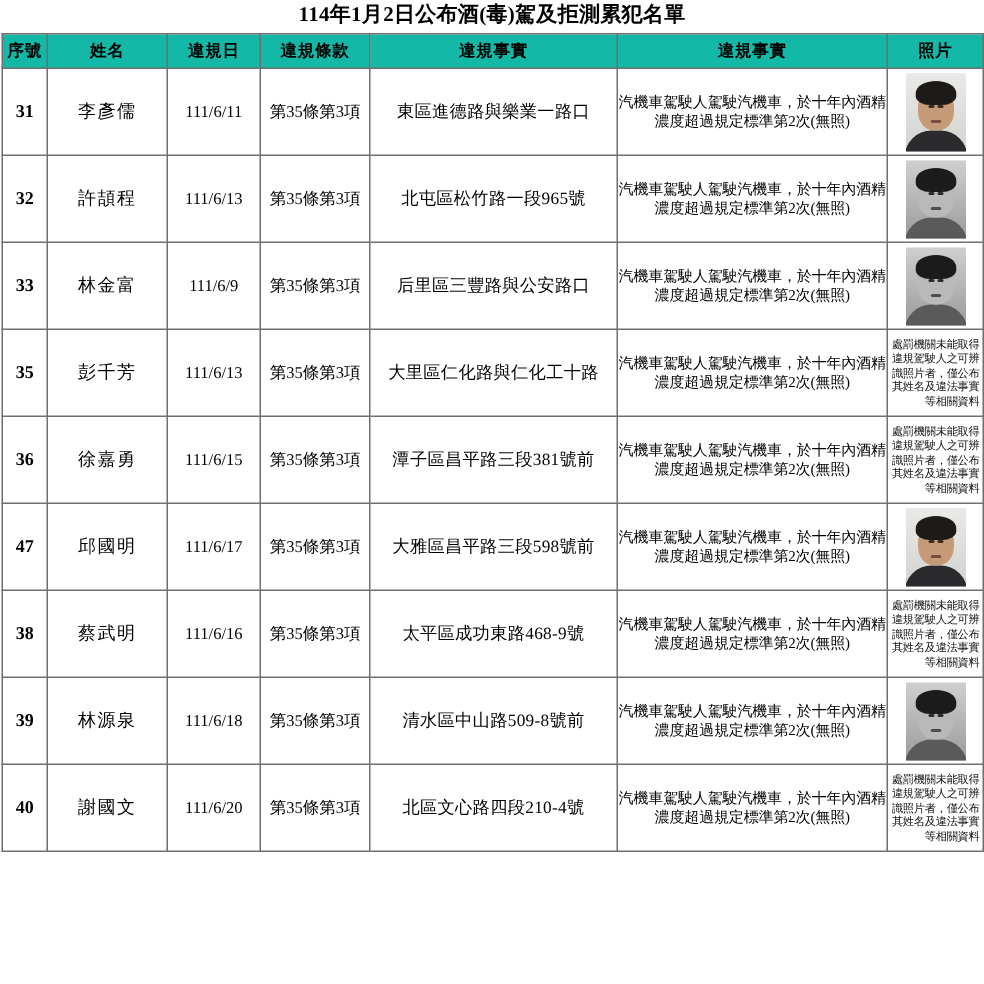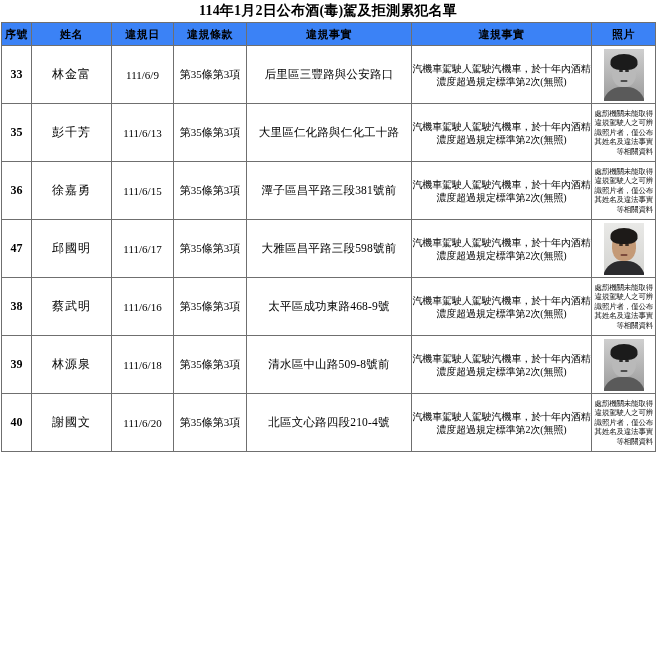--- a/index.html
+++ b/index.html
@@ -36,21 +36,21 @@
     table-layout: fixed;
   }
   table.listing th,
   table.listing td {
     border: 1px solid #6f6f6f;
     padding: 0;
     vertical-align: middle;
     text-align: center;
   }
   thead th {
-    background: #3b82f6;
+    background: #14b8a6;
     font-weight: bold;
     font-size: 11px;
     height: 22px;
     line-height: 22px;
     color: #000;
     letter-spacing: 0.5px;
   }
   
   .col-seq   { width: 30px; }
   .col-name  { width: 80px; }
@@ -203,20 +203,62 @@
         <th>姓名</th>
         <th>違規日</th>
         <th>違規條款</th>
         <th>違規事實</th>
         <th>違規事實</th>
         <th>照片</th>
       </tr>
     </thead>
     <tbody id="table-body">
         <tr>
+          <td class="seq">31</td>
+          <td class="name">李彥儒</td>
+          <td class="date">111/6/11</td>
+          <td class="law">第35條第3項</td>
+          <td class="place">東區進德路與樂業一路口</td>
+          <td class="fact">
+            <span class="fact-text">汽機車駕駛人駕駛汽機車，於十年內酒精濃度超過規定標準第2次(無照)</span>
+          </td>
+          <td class="photo">
+            <div class="mugshot">
+              <div class="bg"></div>
+              <div class="torso"></div>
+              <div class="head"></div>
+              <div class="hair"></div>
+              <div class="eye-l"></div>
+              <div class="eye-r"></div>
+              <div class="mouth"></div>
+            </div>
+          </td>
+        </tr>
+        <tr>
+          <td class="seq">32</td>
+          <td class="name">許頡程</td>
+          <td class="date">111/6/13</td>
+          <td class="law">第35條第3項</td>
+          <td class="place">北屯區松竹路一段965號</td>
+          <td class="fact">
+            <span class="fact-text">汽機車駕駛人駕駛汽機車，於十年內酒精濃度超過規定標準第2次(無照)</span>
+          </td>
+          <td class="photo">
+            <div class="mugshot gray">
+              <div class="bg"></div>
+              <div class="torso"></div>
+              <div class="head"></div>
+              <div class="hair"></div>
+              <div class="eye-l"></div>
+              <div class="eye-r"></div>
+              <div class="mouth"></div>
+            </div>
+          </td>
+        </tr>
+        <tr>
           <td class="seq">33</td>
           <td class="name">林金富</td>
           <td class="date">111/6/9</td>
           <td class="law">第35條第3項</td>
           <td class="place">后里區三豐路與公安路口</td>
           <td class="fact">
             <span class="fact-text">汽機車駕駛人駕駛汽機車，於十年內酒精濃度超過規定標準第2次(無照)</span>
           </td>
           <td class="photo">
             <div class="mugshot gray">

